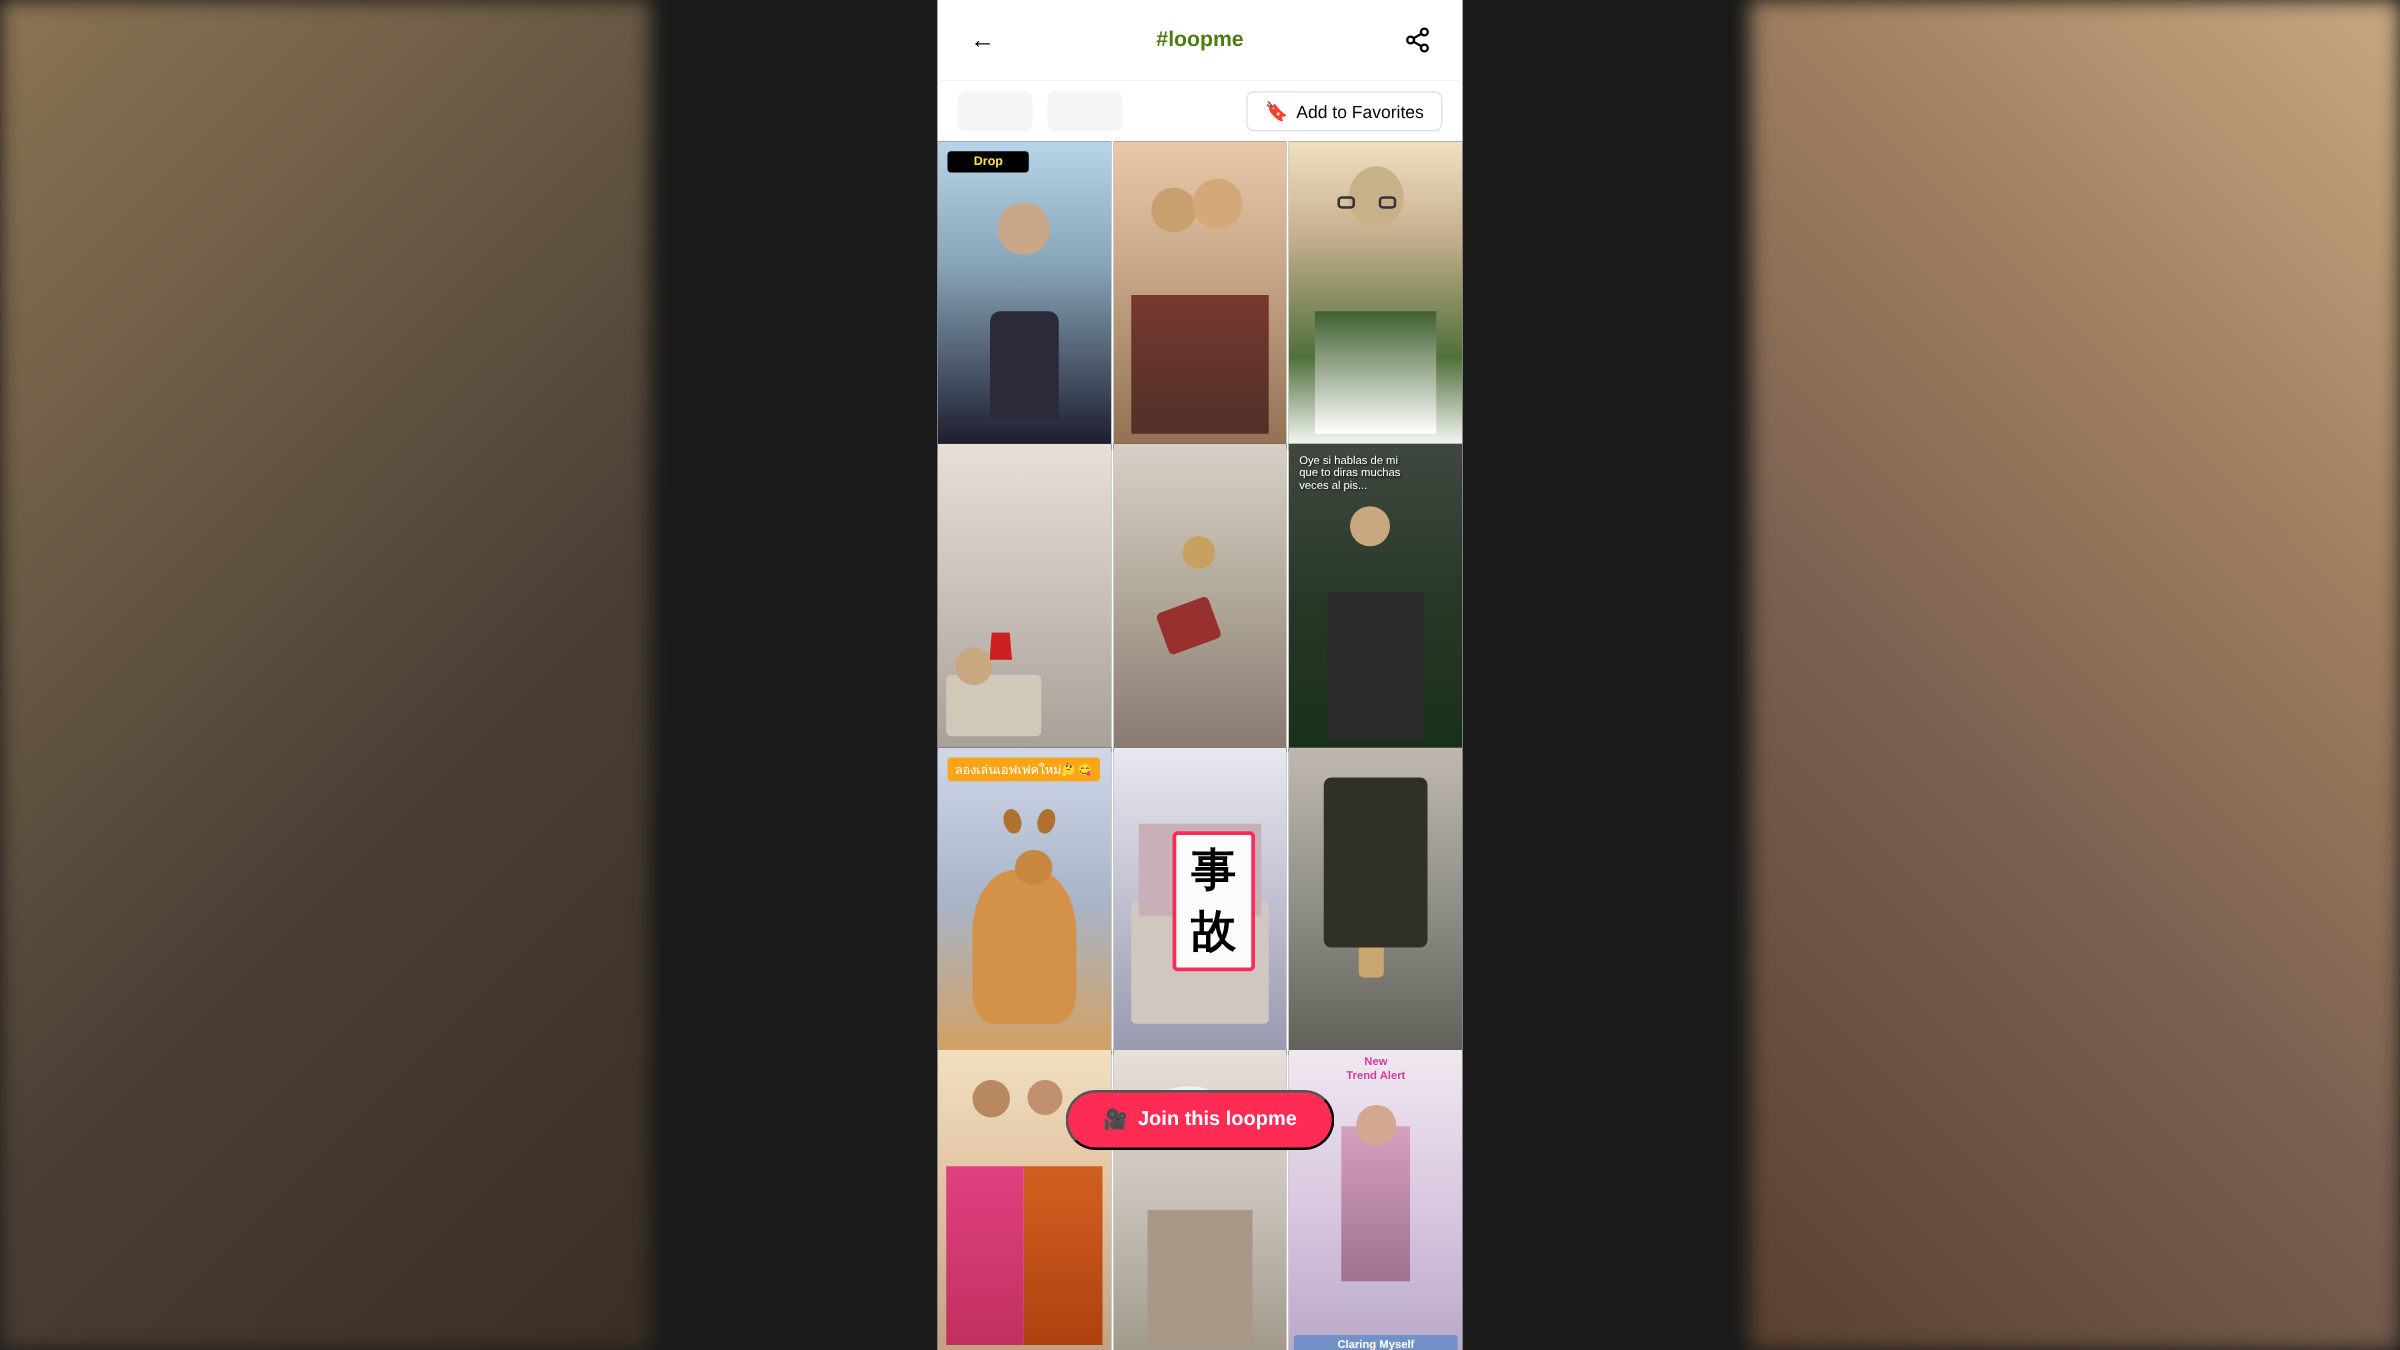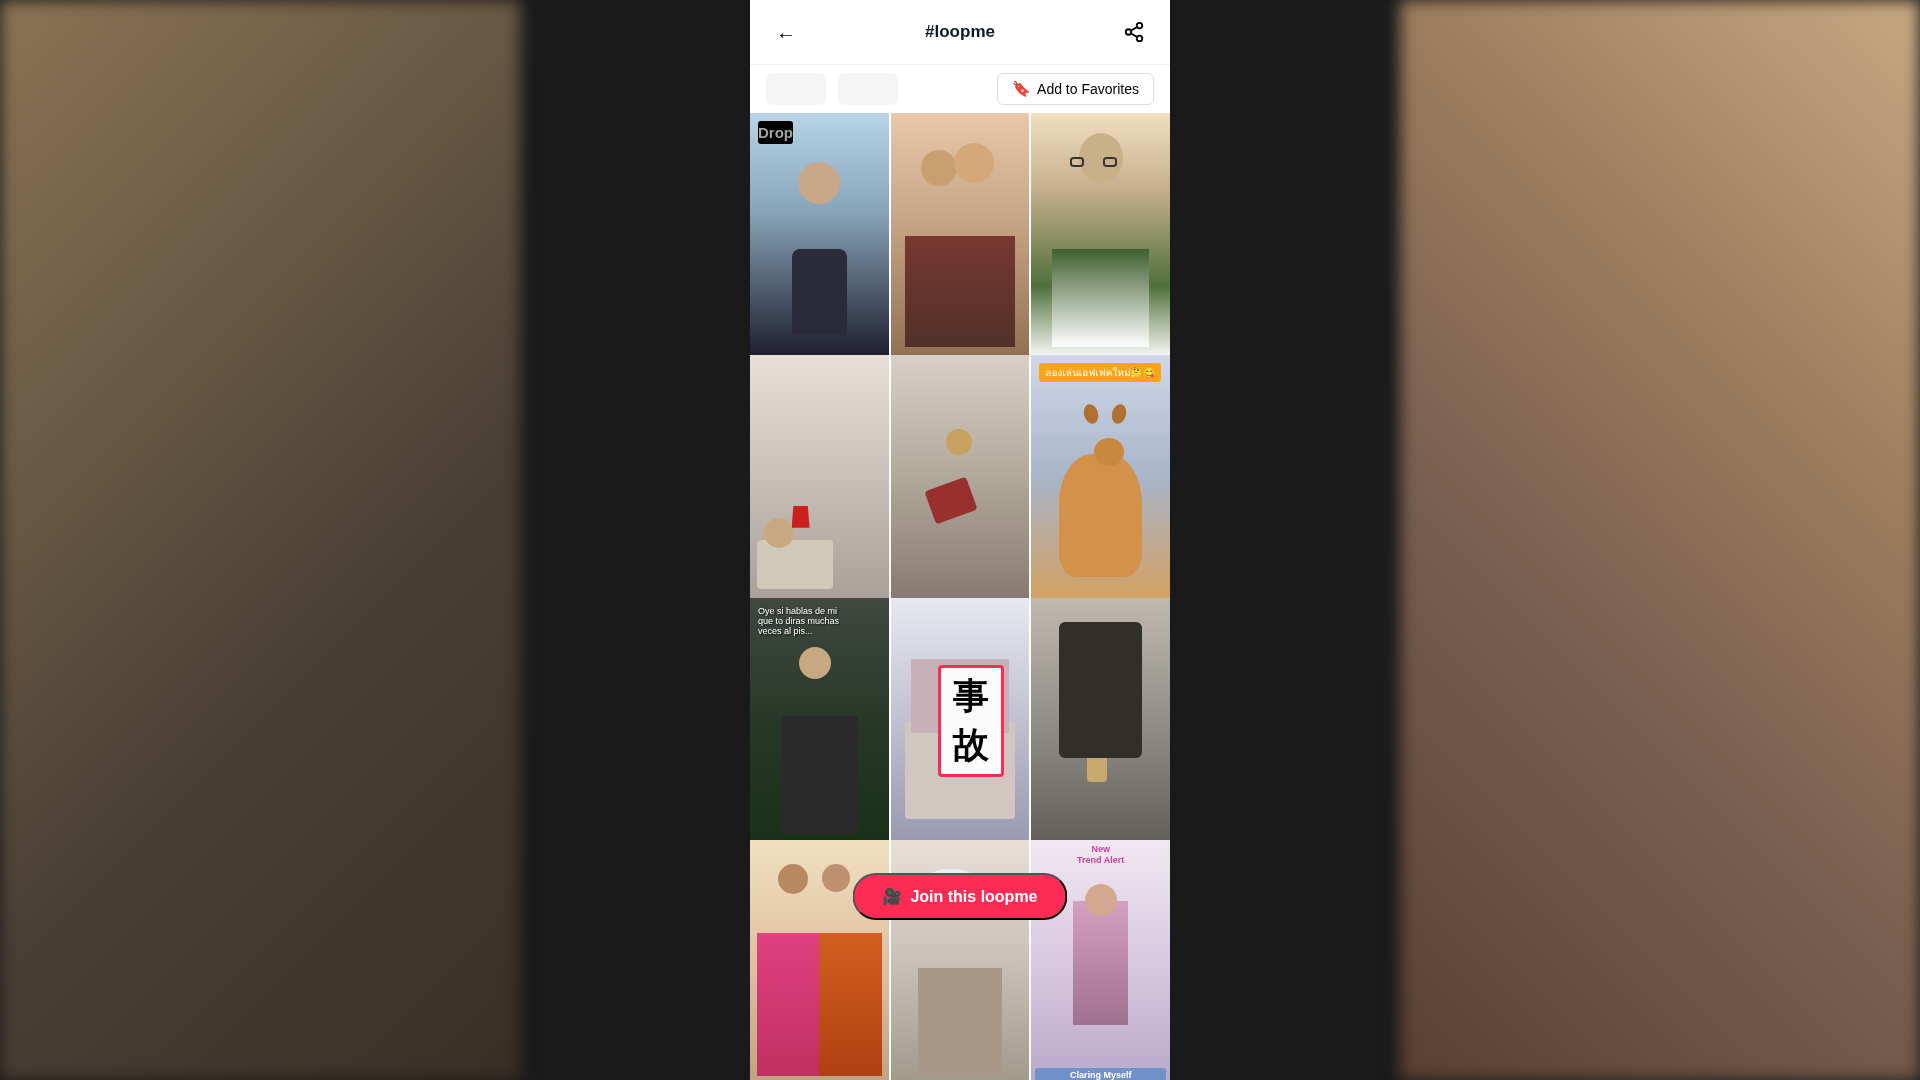--- a/index.html
+++ b/index.html
@@ -67,21 +67,21 @@
     }
 
     .back-arrow {
       font-size: 20px;
       color: #000;
     }
 
     .header-title {
       font-size: 17px;
       font-weight: 600;
-      color: #0f172a;
+      color: #4d7c0f;
     }
 
     .share-btn {
       width: 32px;
       height: 32px;
       display: flex;
       align-items: center;
       justify-content: center;
       cursor: pointer;
     }
@@ -148,24 +148,24 @@
       cursor: pointer;
       background: #333;
     }
 
     
     .drop-badge {
       position: absolute;
       top: 8px;
       left: 8px;
       background: #000;
-      color: #a3a3a3;
-      font-size: 15px;
+      color: #fde047;
+      font-size: 10px;
       font-weight: 700;
-      padding: 3px 0;
+      padding: 3px 21px;
       border-radius: 3px;
     }
 
     
     .thai-overlay {
       position: absolute;
       top: 8px;
       left: 8px;
       background: rgba(255,160,0,0.9);
       color: #fff;
@@ -442,36 +442,36 @@
     </div>
 
     <div class="video-cell">
       <div class="cleaning-scene cell-content"></div>
 
       <div style="position:absolute;top:30%;left:40%;width:26px;height:26px;border-radius:50%;background:#c8a060;"></div>
       <div style="position:absolute;top:52%;left:28%;width:44px;height:35px;background:#983030;border-radius:4px;transform:rotate(-20deg);"></div>
     </div>
 
     <div class="video-cell">
+      <div class="spanish-scene cell-content"></div>
+
+      <div style="position:absolute;top:20%;left:35%;width:32px;height:32px;border-radius:50%;background:#c8a880;"></div>
+      <div style="position:absolute;top:48%;left:22%;width:56%;height:48%;background:#2a2a2a;"></div>
+      <div class="spanish-overlay">Oye si hablas de mi<br>que to diras muchas<br>veces al pis...</div>
+    </div>
+
+    <div class="video-cell">
       <div class="dog-scene cell-content"></div>
 
       <div class="dog-body"></div>
       <div style="position:absolute;bottom:55%;left:45%;width:30px;height:28px;border-radius:50%;background:#c88840;"></div>
 
       <div style="position:absolute;bottom:72%;left:38%;width:14px;height:20px;background:#b07030;border-radius:50%;transform:rotate(-15deg);"></div>
       <div style="position:absolute;bottom:72%;left:58%;width:14px;height:20px;background:#b07030;border-radius:50%;transform:rotate(15deg);"></div>
       <div class="thai-overlay">ลองเล่นเอฟเฟคใหม่🤔😋</div>
-    </div>
-
-    <div class="video-cell">
-      <div class="spanish-scene cell-content"></div>
-
-      <div style="position:absolute;top:20%;left:35%;width:32px;height:32px;border-radius:50%;background:#c8a880;"></div>
-      <div style="position:absolute;top:48%;left:22%;width:56%;height:48%;background:#2a2a2a;"></div>
-      <div class="spanish-overlay">Oye si hablas de mi<br>que to diras muchas<br>veces al pis...</div>
     </div>
 
     <div class="video-cell">
       <div class="kanji-scene cell-content"></div>
 
       <div style="position:absolute;bottom:10%;left:10%;width:80%;height:40%;background:#d0c8c0;border-radius:4px;"></div>
       <div style="position:absolute;bottom:45%;left:15%;width:70%;height:30%;background:#c8b0b8;"></div>
       <div class="kanji-overlay">
         <span class="kanji-text">事故</span>
       </div>

